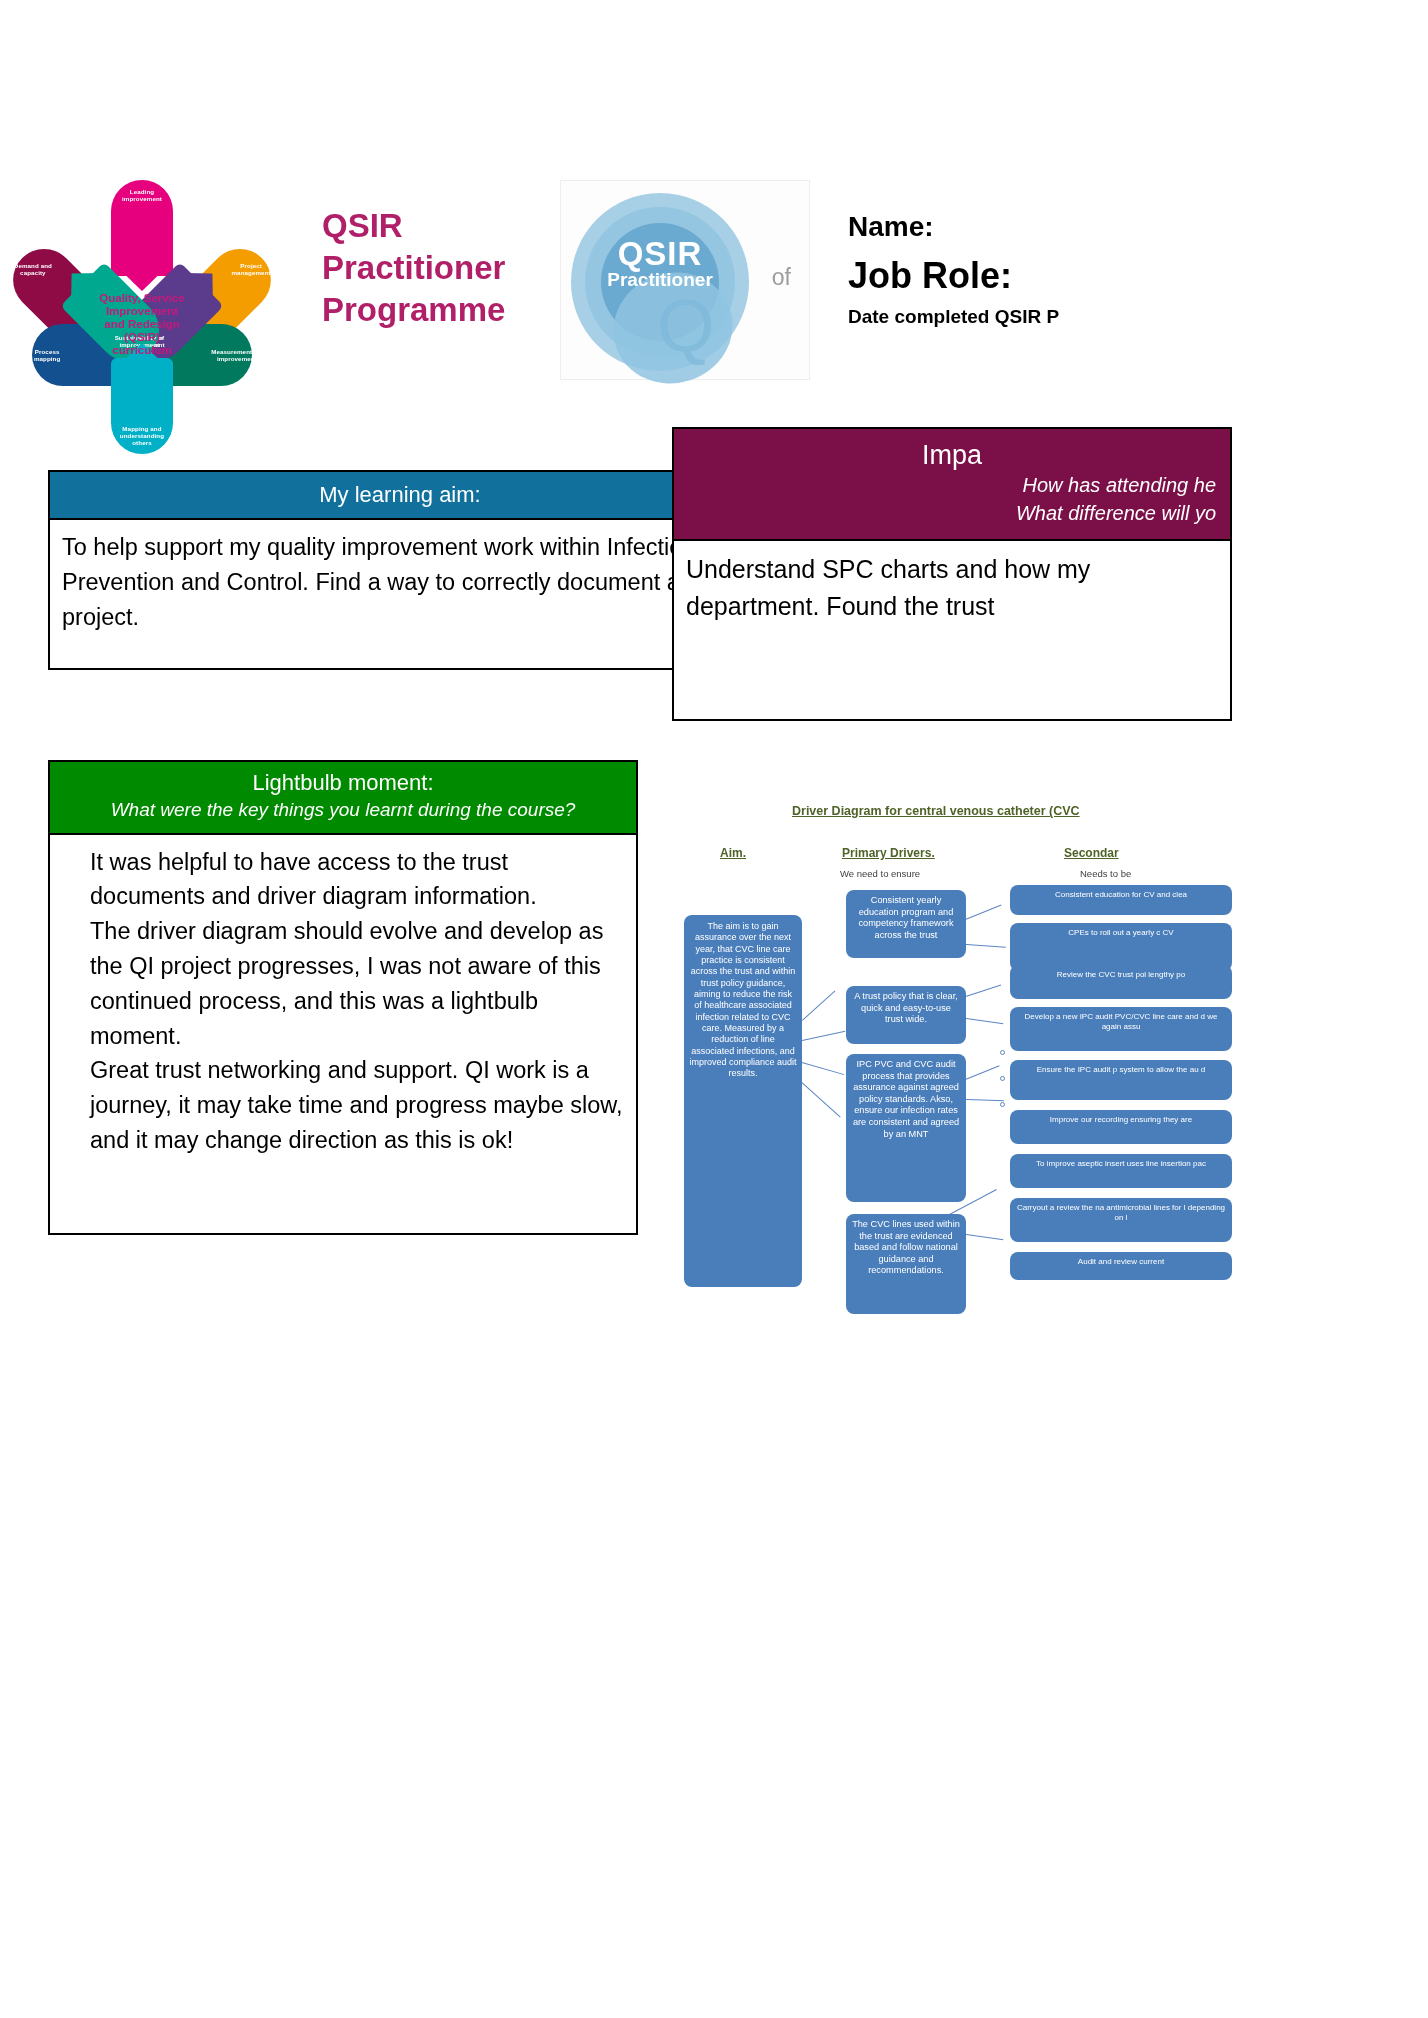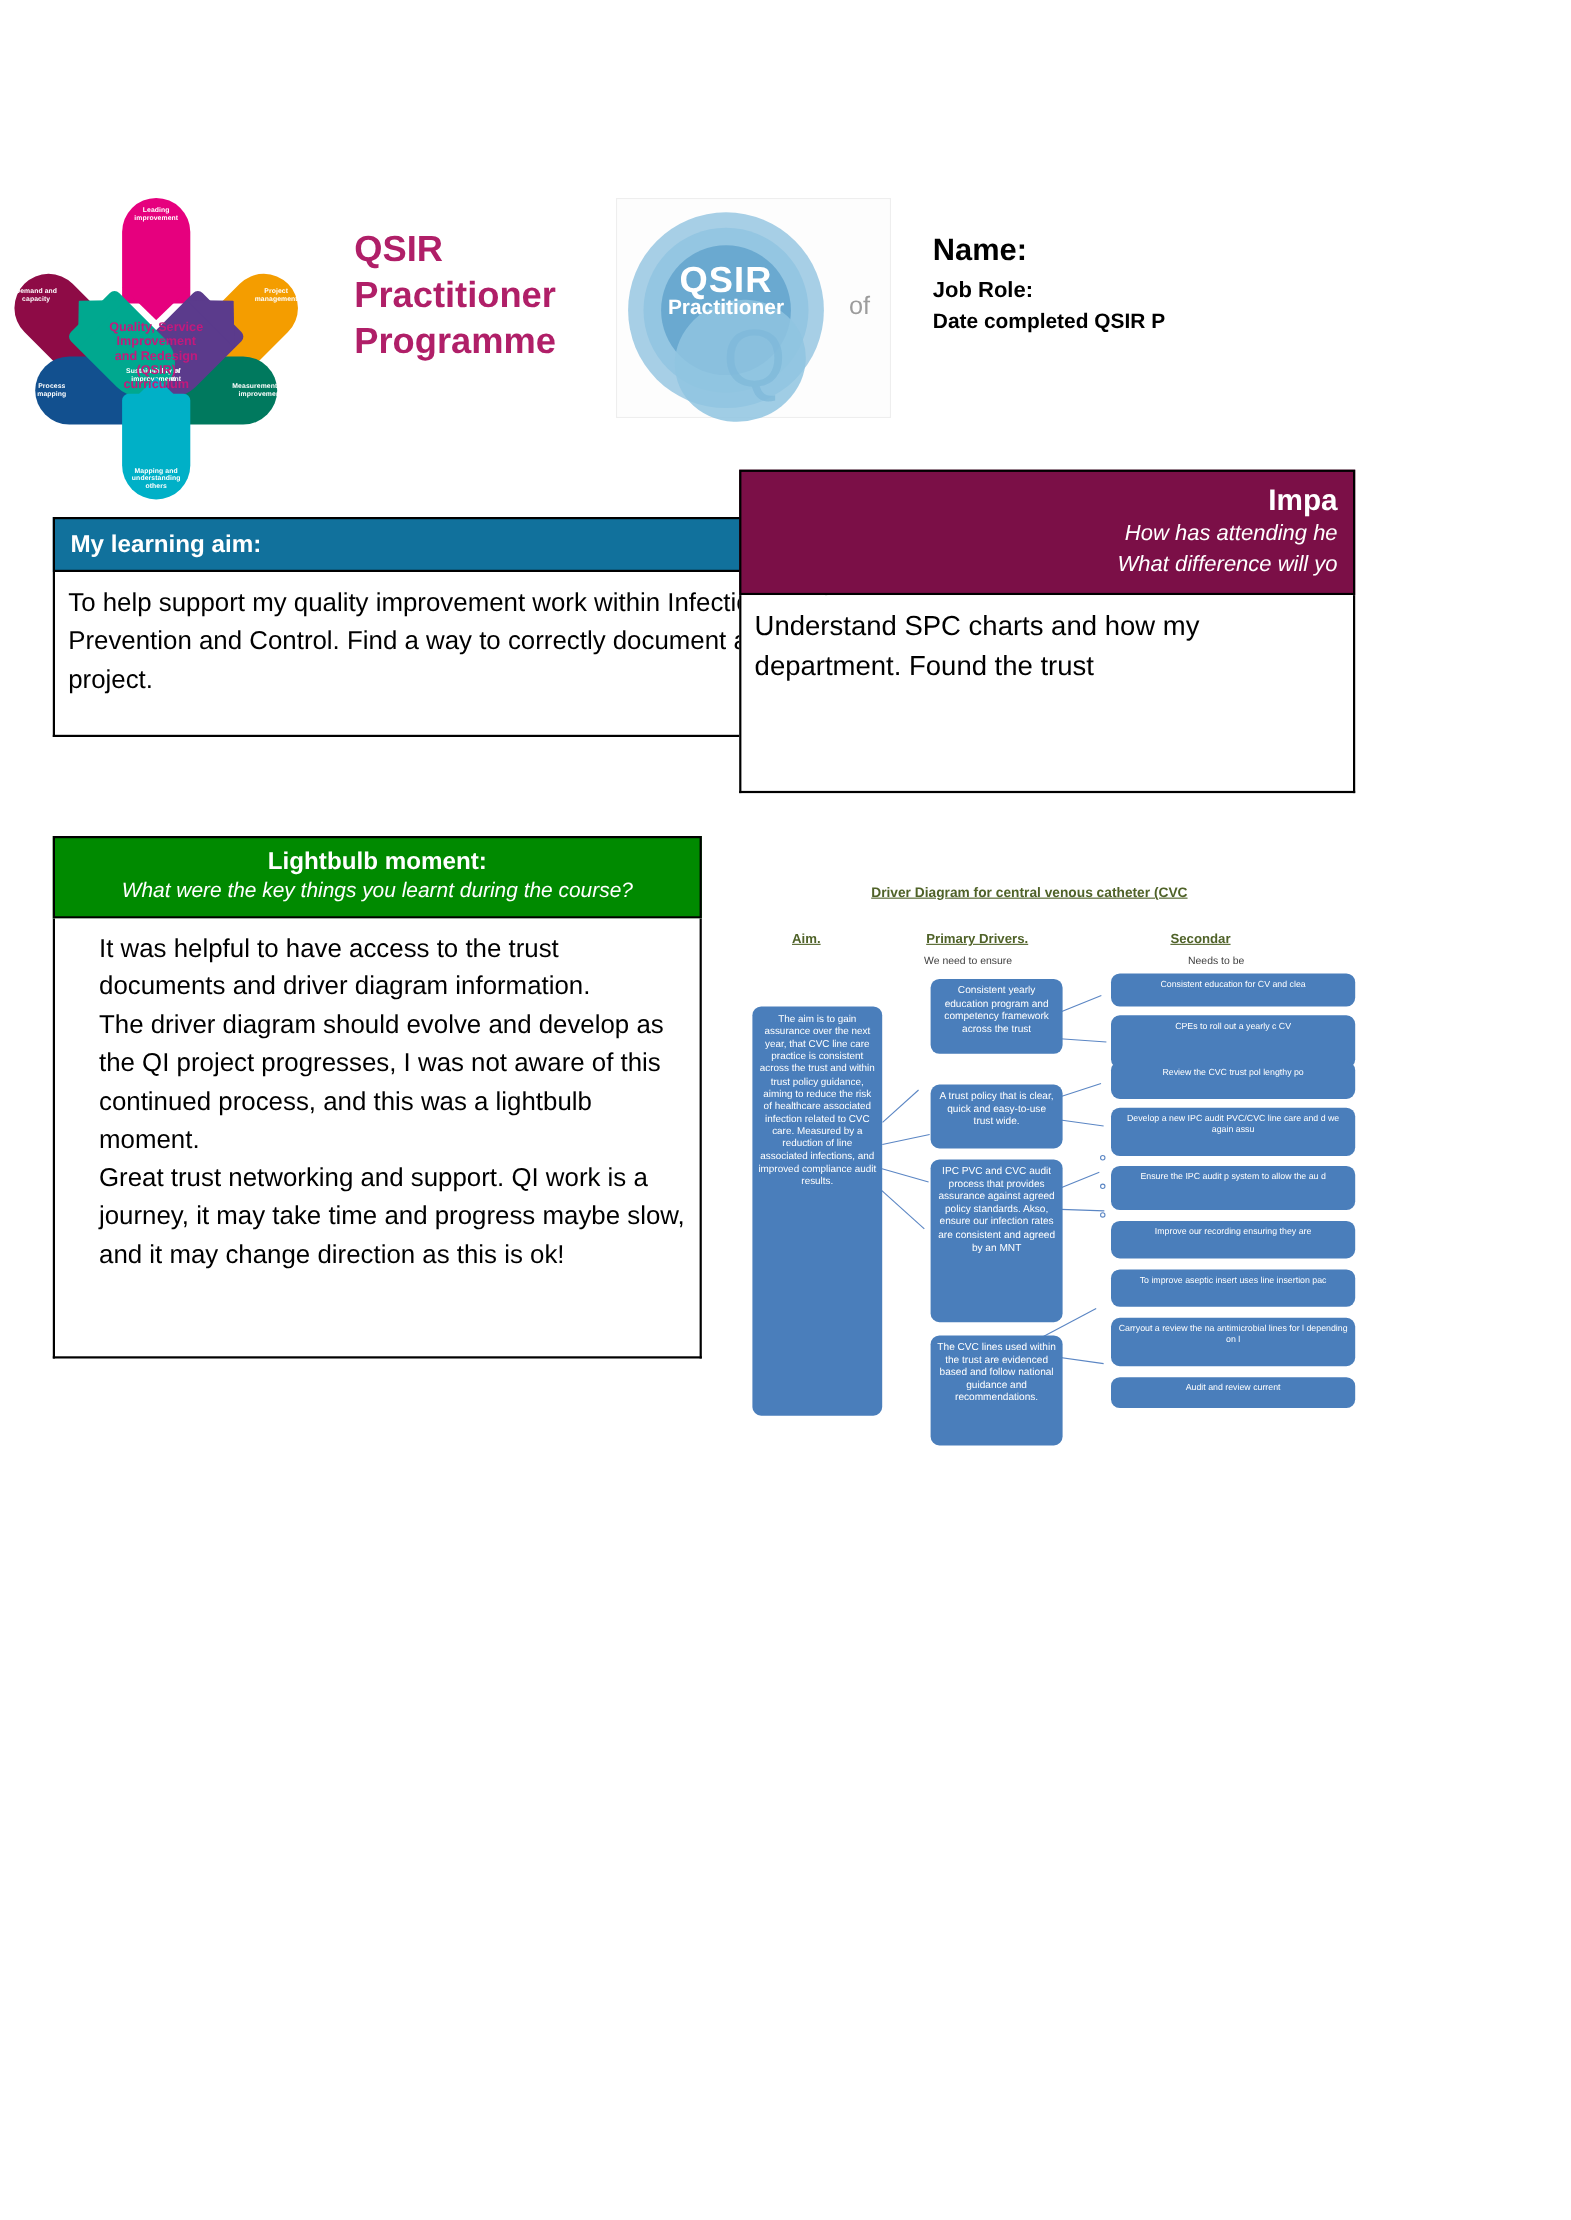--- a/index.html
+++ b/index.html
@@ -81,30 +81,30 @@
     position:absolute; right:18px; bottom:88px;
     color:#9c9c9c; font-size:23px; z-index:6;
   }
 
   
   #nameBlock {
     position:absolute; left:848px; top:206px; width:570px;
     color:#000;
   }
   #nameBlock .l1 { font-size:28px; font-weight:bold; line-height:1.52; }
-  #nameBlock .l2 { font-size:20px; font-weight:bold; line-height:1.52; }
+  #nameBlock .l2 { font-size:36px; font-weight:bold; line-height:1.52; }
   #nameBlock .l3 { font-size:19px; font-weight:bold; line-height:1.5; white-space:nowrap; }
 
   
   .card { position:absolute; }
   .card-head {
     border:2px solid #000; color:#fff;
     padding:8px 10px 10px; text-align:center;
   }
-  .card-head .ht { font-size:22px; font-weight:bold; line-height:1.2; }
+  .card-head .ht { font-size:22px; font-weight:normal; line-height:1.2;text-align:center; }
   .card-head .hs { font-size:19px; font-style:italic; font-weight:normal; line-height:1.28; margin-top:2px; }
   .card-body {
     border:2px solid #000; border-top:none; background:#fff;
     padding:10px 12px 12px;
     font-size:23.5px; line-height:1.48; color:#000;
   }
   .card-body p { margin:0; }
 
   
   #cardAim { left:48px; top:470px; width:704px; }

